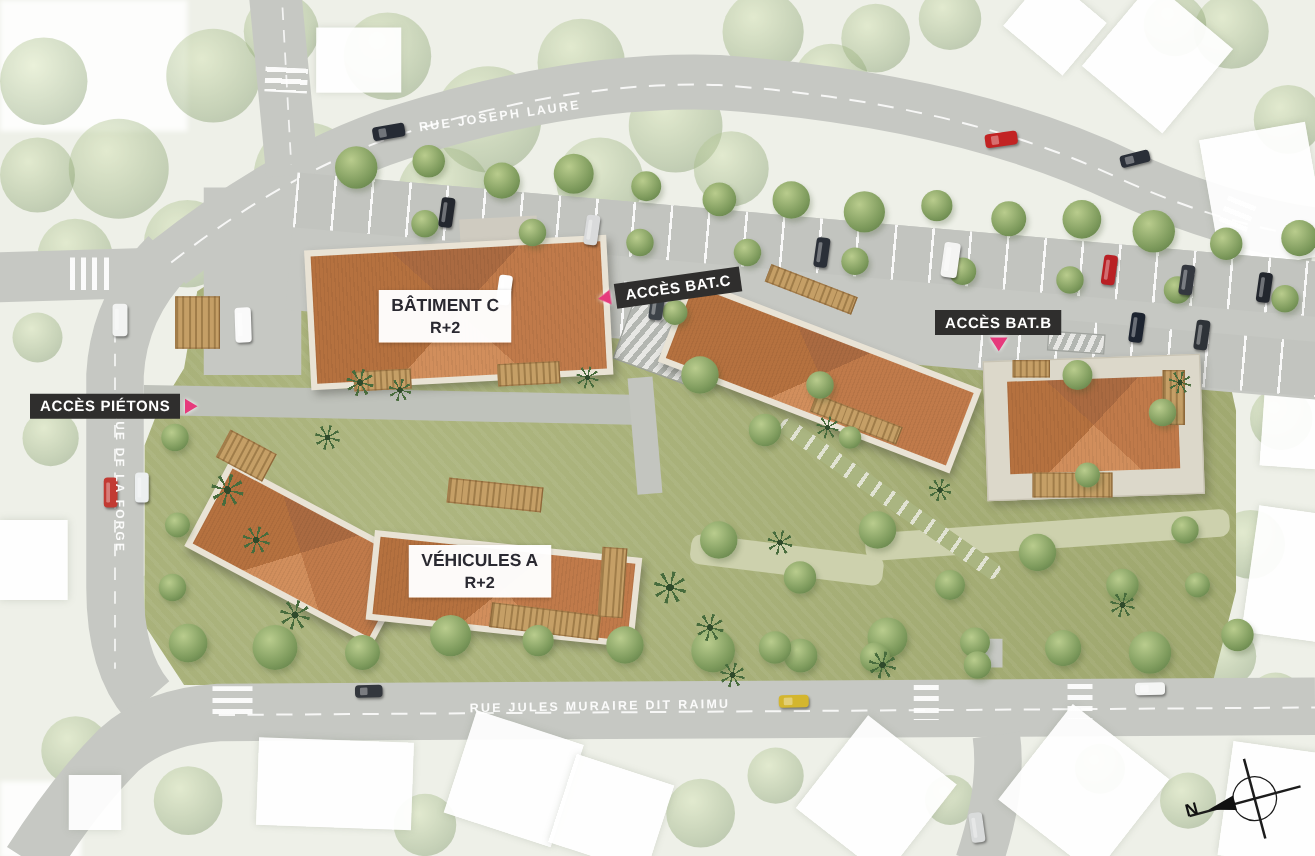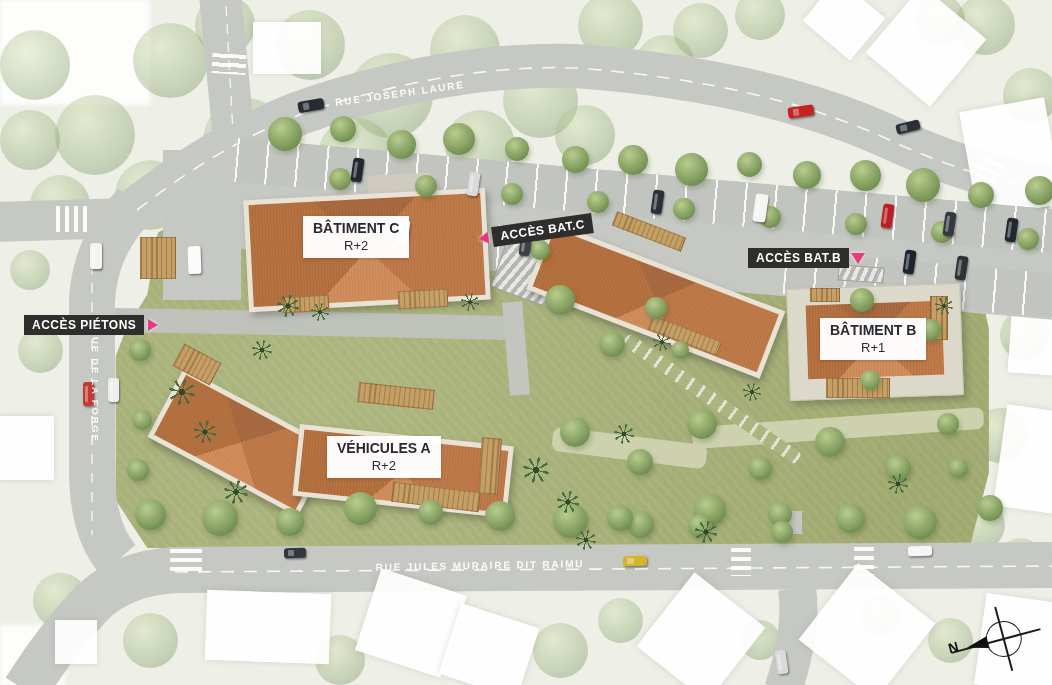--- a/index.html
+++ b/index.html
@@ -40,29 +40,29 @@
   .terrace{position:absolute;background:#dcd8ca;border:1px solid #c9c4b4;box-shadow:3px 4px 7px rgba(50,50,40,.3);z-index:5;}
   .deck{position:absolute;z-index:6;background-color:#c59f66;border:1px solid rgba(120,80,40,.45);
         background-image:repeating-linear-gradient(90deg,rgba(90,60,20,.35) 0 1.5px,rgba(0,0,0,0) 1.5px 5px);}
   .neighbor{position:absolute;background:rgba(255,255,255,.93);z-index:3;box-shadow:0 0 6px rgba(120,130,110,.25);}
   .car{position:absolute;border-radius:3px;z-index:7;box-shadow:1px 1.5px 2px rgba(0,0,0,.4);}
   .car::after{content:"";position:absolute;left:18%;top:16%;width:26%;height:66%;background:rgba(255,255,255,.35);border-radius:1px;}
   
   .badge-dark{background:#2f2e2d;color:#fff;font-weight:bold;font-size:12px;letter-spacing:.5px;
               padding:3px 8px;white-space:nowrap;}
   .access{position:absolute;display:flex;align-items:center;gap:4px;z-index:9;}
-  .access.col{flex-direction:row;gap:2px;text-align:right;}
+  .access.col{flex-direction:column;gap:2px;text-align:right;}
   .tri{width:0;height:0;filter:drop-shadow(0 0 1.5px #fff);}
   .tri.right{border-top:6px solid rgba(0,0,0,0);border-bottom:6px solid rgba(0,0,0,0);border-left:10px solid #e63a7c;}
   .tri.left{border-top:6px solid rgba(0,0,0,0);border-bottom:6px solid rgba(0,0,0,0);border-right:10px solid #e63a7c;}
   .tri.down{border-left:7px solid rgba(0,0,0,0);border-right:7px solid rgba(0,0,0,0);border-top:11px solid #e63a7c;}
   .bl{position:absolute;background:rgba(255,255,255,.97);color:#2a2931;text-align:center;z-index:9;
       padding:4px 10px;line-height:1.25;box-shadow:0 1px 3px rgba(0,0,0,.2);}
   .bl .nm{font-size:14px;font-weight:bold;display:block;white-space:nowrap;}
-  .bl .lv{font-size:13px;font-weight:normal;display:block;}
+  .bl .lv{font-size:13px;font-weight:bold;display:block;}
   .street{position:absolute;color:rgba(255,255,255,.92);font-size:10px;font-weight:bold;
           letter-spacing:1.8px;text-align:center;z-index:8;white-space:nowrap;}
   
   #compass{position:absolute;left:948px;top:606px;width:96px;height:70px;z-index:9;transform:rotate(-15deg);}
   #compass .circ{position:absolute;left:38px;top:17px;width:36px;height:36px;border:1.7px solid #1c1c1c;border-radius:50%;}
   #compass .hline{position:absolute;left:2px;top:34px;width:92px;height:1.7px;background:#1c1c1c;}
   #compass .vline{position:absolute;left:55px;top:2px;width:1.7px;height:66px;background:#1c1c1c;}
   #compass .arrow{position:absolute;left:18px;top:28px;width:0;height:0;
                   border-top:6px solid rgba(0,0,0,0);border-bottom:6px solid rgba(0,0,0,0);border-right:22px solid #111;}
   #compass .n{position:absolute;left:0;top:22px;font-size:14px;font-weight:bold;color:#111;}
@@ -156,27 +156,23 @@
   </div>
   <div class="access" style="left:478px;top:221px;transform:rotate(-8deg)">
     <span class="tri left"></span>
     <span class="badge-dark">ACCÈS BAT.C</span>
   </div>
   <div class="access col" style="left:748px;top:248px">
     <span class="badge-dark">ACCÈS BAT.B</span>
     <span class="tri down"></span>
   </div>
 
-  <div class="bl" style="left:303px;top:216px">
+  <div class="bl" style="left:303px;top:232px">
     <span class="nm">BÂTIMENT C</span>
     <span class="lv">R+2</span>
-  </div>
-  <div class="bl" style="left:820px;top:318px">
-    <span class="nm">BÂTIMENT B</span>
-    <span class="lv">R+1</span>
   </div>
   <div class="bl" style="left:327px;top:436px">
     <span class="nm">VÉHICULES A</span>
     <span class="lv">R+2</span>
   </div>
 
   <div id="compass">
     <div class="circ"></div>
     <div class="hline"></div>
     <div class="vline"></div>

